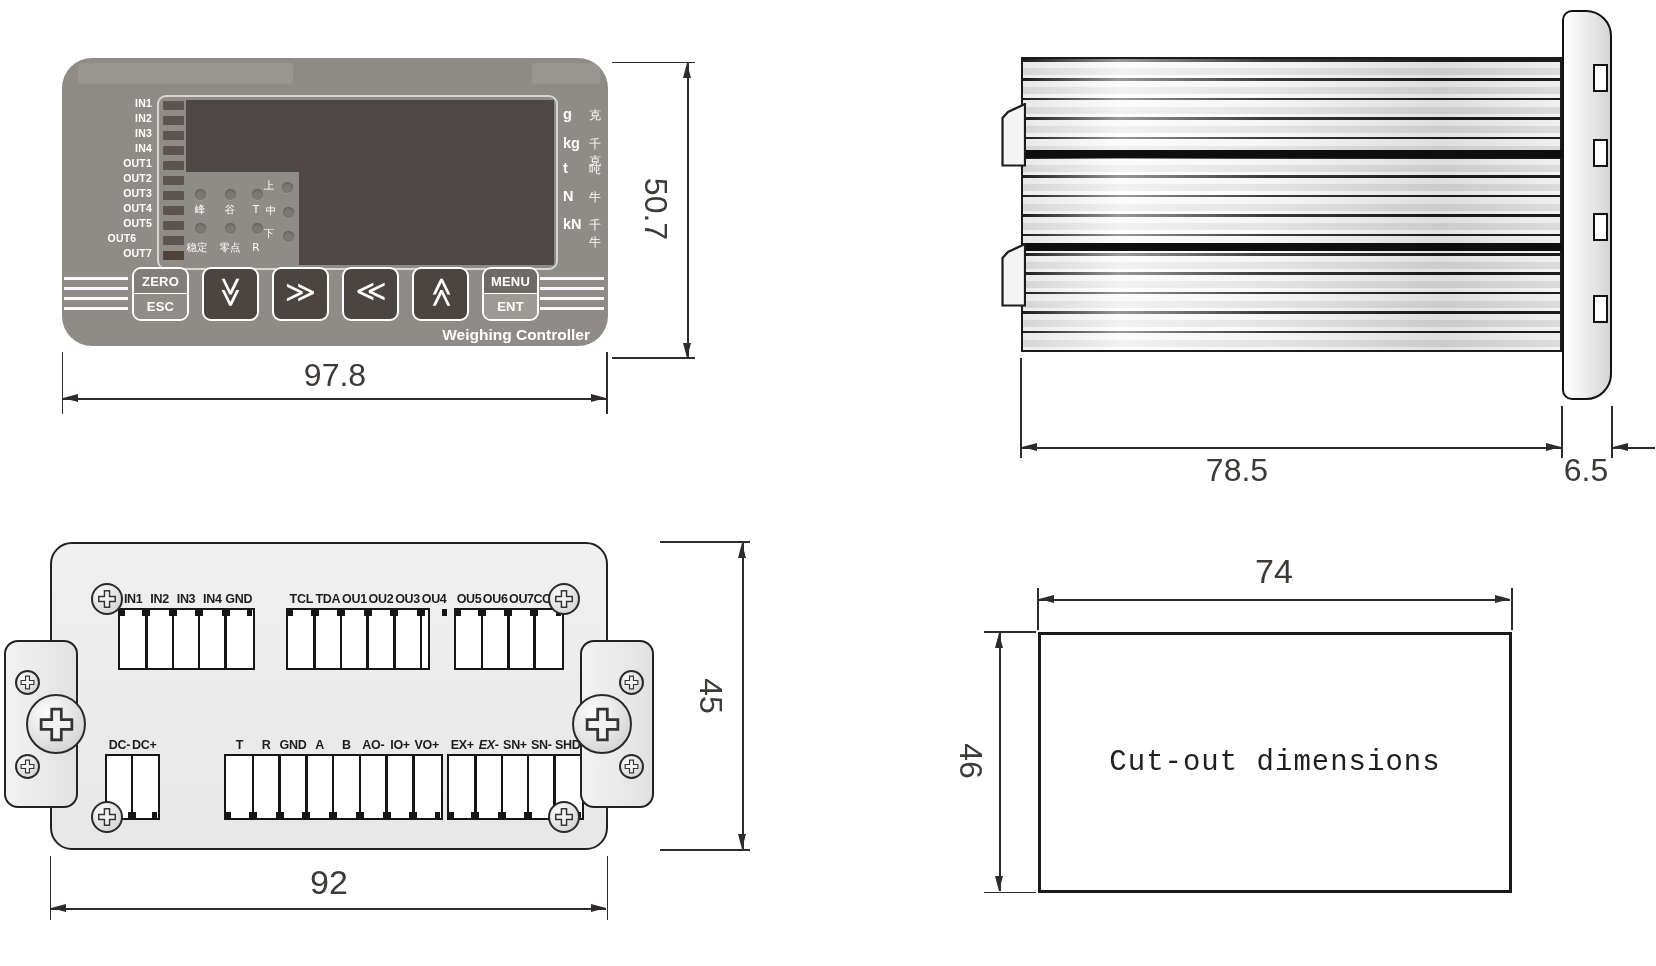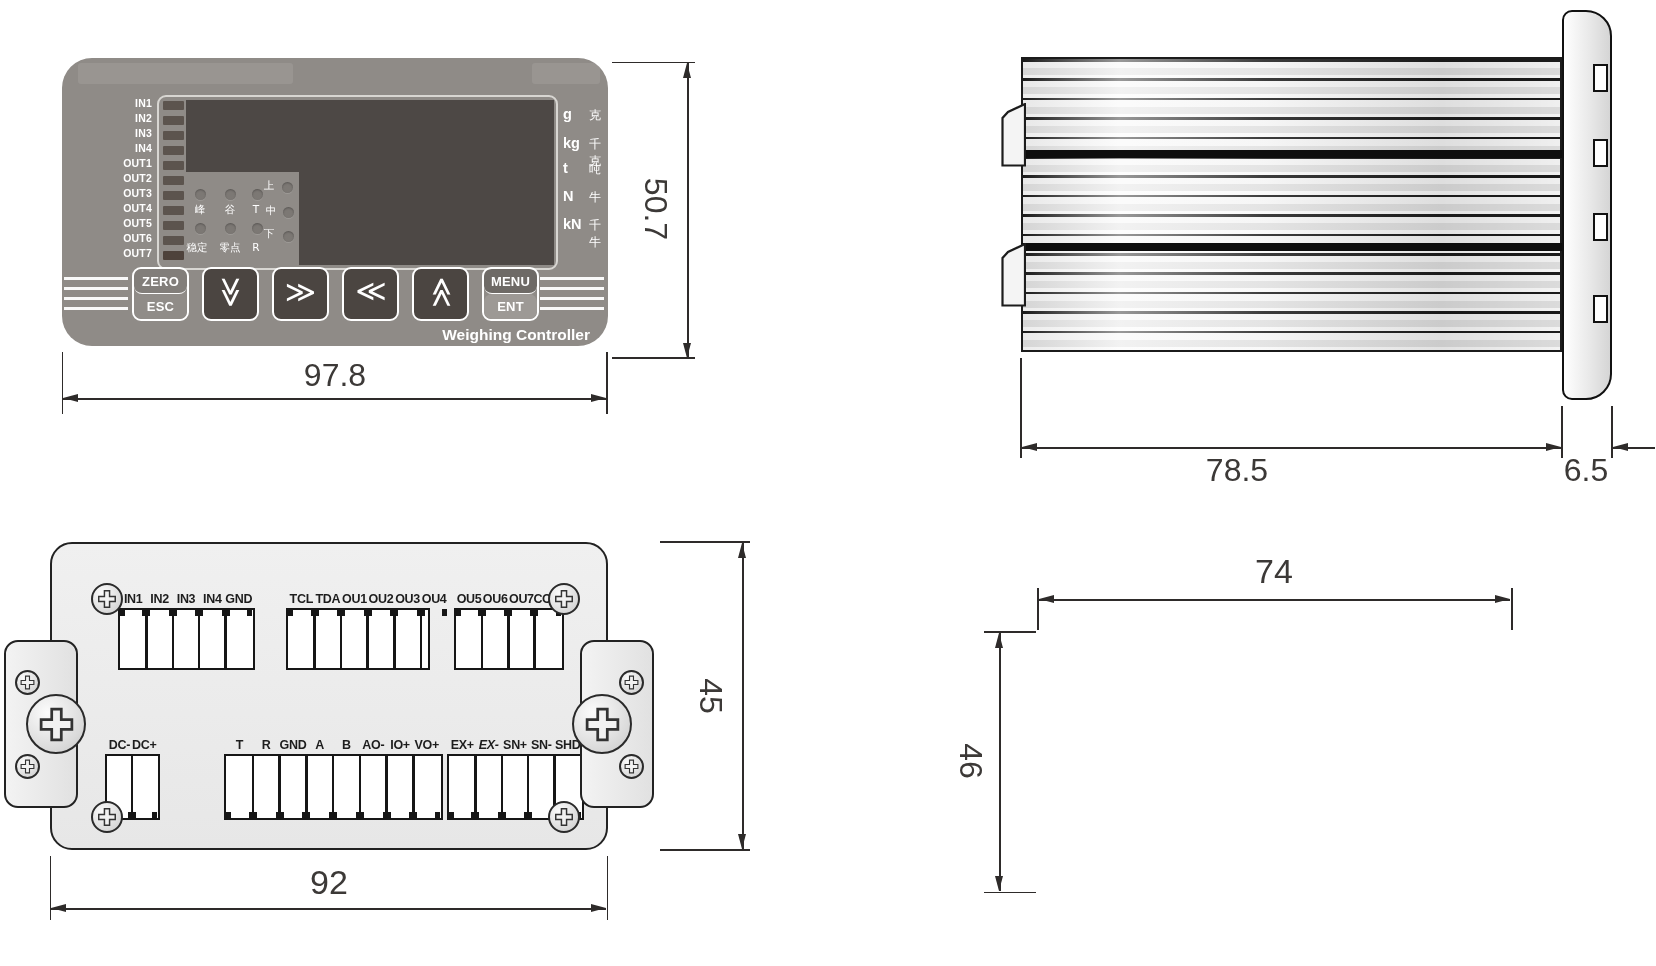--- a/index.html
+++ b/index.html
@@ -20,21 +20,21 @@
            box-shadow:inset 0 1px 2px rgba(0,0,0,.28),0 1px 0 rgba(255,255,255,.12);}
   .ind-lab{position:absolute;transform:translate(-50%,-50%);font-size:10.5px;color:#fff;
            white-space:nowrap;font-family:"DejaVu Sans","Liberation Sans",sans-serif;}
   .unit-sym{position:absolute;color:#fff;font-size:14.5px;font-weight:700;}
   .unit-cn{position:absolute;color:#fff;font-size:12px;
            font-family:"DejaVu Sans","Liberation Sans",sans-serif;}
   #btnrow{position:absolute;left:70px;top:209px;width:420px;height:54px;}
   .fbtn{position:absolute;top:0;width:57px;height:54px;box-sizing:border-box;
         border:2px solid #fff;border-radius:9px;overflow:hidden;}
   .fbtn .half{position:absolute;left:0;width:100%;height:50%;display:flex;align-items:center;
-        justify-content:center;color:#fff;font-size:13px;font-weight:700;letter-spacing:.2px;border-radius:8px;}
+        justify-content:center;color:#fff;font-size:13px;font-weight:700;letter-spacing:.2px;}
   .fbtn .ht{top:0;border-bottom:1.5px solid #fff;box-sizing:border-box;}
   .fbtn .hb{bottom:0;text-align:right;}
   .chev{position:absolute;left:50%;top:50%;color:#fff;font-size:30px;line-height:1;
         font-family:"DejaVu Sans",sans-serif;}
   .grill{position:absolute;width:64px;height:2.5px;background:rgba(255,255,255,.95);}
   #brand{position:absolute;right:18px;top:268px;color:#fff;font-size:15.5px;font-weight:700;}
   
   #finbody{position:absolute;left:1021px;top:57px;width:541px;height:295px;box-sizing:border-box;
     border:2.5px solid #1b1b1b;
     background:
@@ -145,21 +145,21 @@
     <div id="brand">Weighing Controller</div>
   <div class="iolabel" style="position: absolute; left: 30px; width: 60px; top: 39px;">IN1</div>
       <div class="iolabel" style="position: absolute; left: 30px; width: 60px; top: 54px;">IN2</div>
       <div class="iolabel" style="position: absolute; left: 30px; width: 60px; top: 69px;">IN3</div>
       <div class="iolabel" style="position: absolute; left: 30px; width: 60px; top: 84px;">IN4</div>
       <div class="iolabel" style="position: absolute; left: 30px; width: 60px; top: 99px;">OUT1</div>
       <div class="iolabel" style="position: absolute; left: 30px; width: 60px; top: 114px;">OUT2</div>
       <div class="iolabel" style="position: absolute; left: 30px; width: 60px; top: 129px;">OUT3</div>
       <div class="iolabel" style="position: absolute; left: 30px; width: 60px; top: 144px;">OUT4</div>
       <div class="iolabel" style="position: absolute; left: 30px; width: 60px; top: 159px;">OUT5</div>
-      <div class="iolabel" style="position: absolute; left: 30px; width: 60px; top: 174px;">OUT6</div>
+      <div class="iolabel" style="position: absolute; left: 30px; width: 60px; top: 174px; text-align: center;">OUT6</div>
       <div class="iolabel" style="position: absolute; left: 30px; width: 60px; top: 189px;">OUT7</div>
       <div class="unit-sym" style="position: absolute; left: 501px; top: 48px;">g</div>
       <div class="unit-cn" style="position: absolute; left: 527px; top: 49px;">克</div>
       <div class="unit-sym" style="position: absolute; left: 501px; top: 77px;">kg</div>
       <div class="unit-cn" style="position: absolute; left: 527px; top: 78px;">千克</div>
       <div class="unit-sym" style="position: absolute; left: 501px; top: 102px;">t</div>
       <div class="unit-cn" style="position: absolute; left: 527px; top: 103px;">吨</div>
       <div class="unit-sym" style="position: absolute; left: 501px; top: 130px;">N</div>
       <div class="unit-cn" style="position: absolute; left: 527px; top: 131px;">牛</div>
       <div class="unit-sym" style="position: absolute; left: 501px; top: 158px;">kN</div>
@@ -350,20 +350,23 @@
   <div class="arr arr-r" style="left:591px;top:904.3px;"></div>
   <div class="dimnum big" style="left:329px;top:882px;">92</div>
 
   <div class="ext" style="left:660px;top:541px;width:90px;height:1.5px;"></div>
   <div class="ext" style="left:660px;top:849px;width:90px;height:1.5px;"></div>
   <div class="dl" style="left:742px;top:543px;width:1.5px;height:306px;"></div>
   <div class="arr arr-u" style="left:738.3px;top:543px;"></div>
   <div class="arr arr-d" style="left:738.3px;top:834px;"></div>
   <div class="dimnum rot" style="left:710px;top:696px;">45</div>
 
+  <div id="cutrect">
+    <span id="cutlabel">Cut-out dimensions</span>
+  </div>
   <div class="ext" style="left:1037px;top:588px;width:1.5px;height:42px;"></div>
   <div class="ext" style="left:1511px;top:588px;width:1.5px;height:42px;"></div>
   <div class="dl" style="left:1039px;top:599px;width:471px;height:1.5px;"></div>
   <div class="arr arr-l" style="left:1039px;top:595.3px;"></div>
   <div class="arr arr-r" style="left:1495px;top:595.3px;"></div>
   <div class="dimnum big" style="left:1274px;top:571px;">74</div>
 
   <div class="ext" style="left:984px;top:631px;width:52px;height:1.5px;"></div>
   <div class="ext" style="left:984px;top:891.5px;width:52px;height:1.5px;"></div>
   <div class="dl" style="left:999px;top:633px;width:1.5px;height:258px;"></div>

